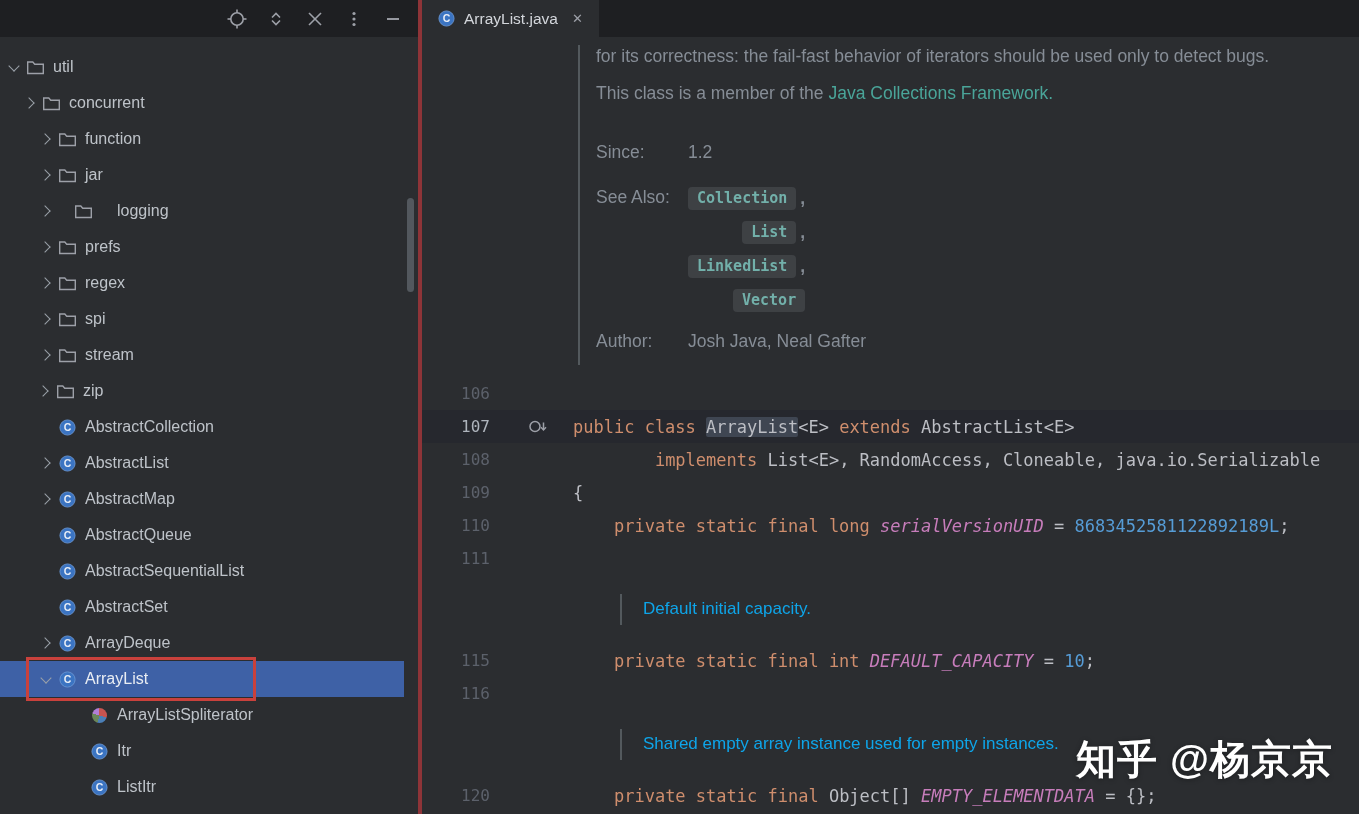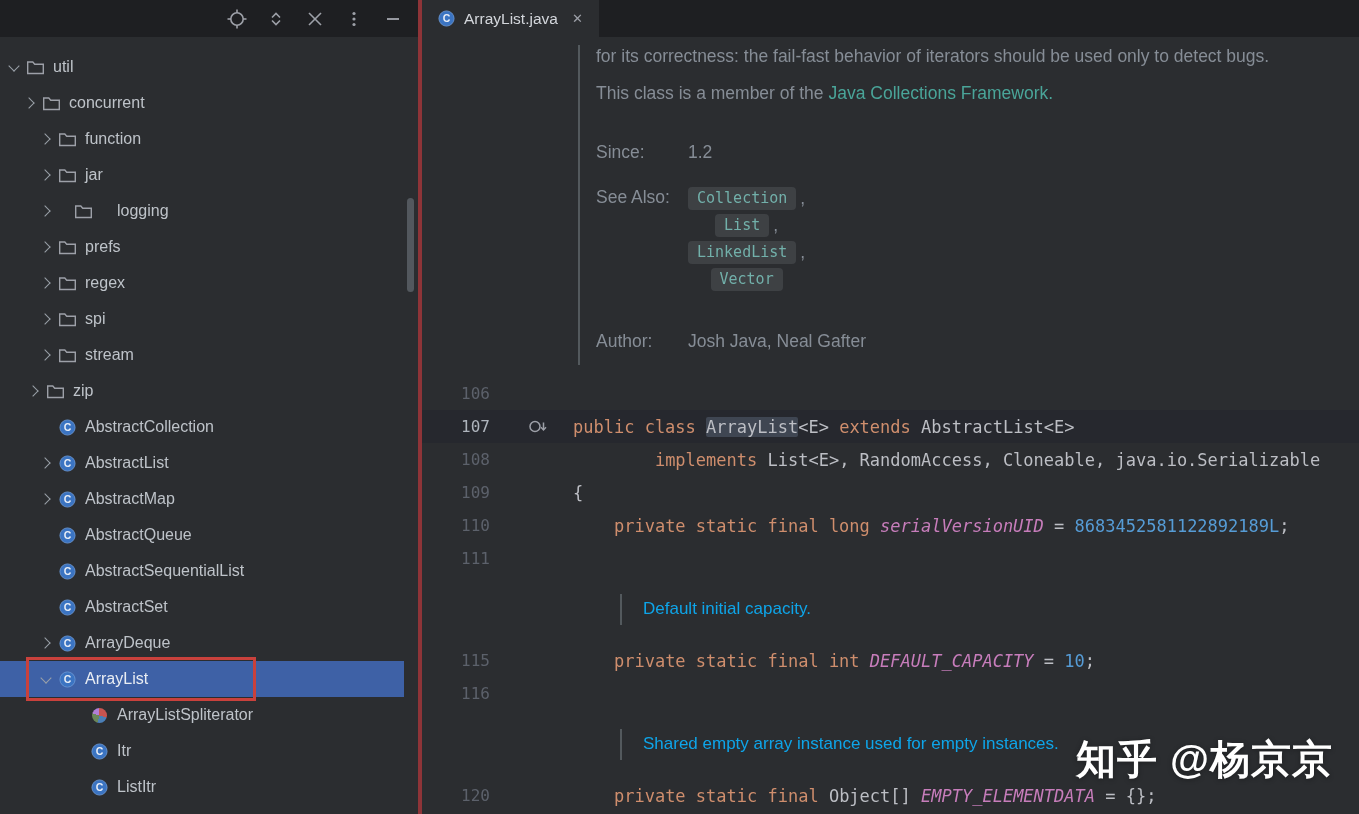--- a/index.html
+++ b/index.html
@@ -44,21 +44,21 @@
   
   .docblock { position:absolute; top:0; left:0; right:0; height:340px; font-size:17.5px; color:#868d96; }
   .doc-vline { position:absolute; left:156px; top:8px; height:320px; width:2px; background:#53595d; }
   .doc-p { position:absolute; left:174px; right:0; white-space:nowrap; overflow:hidden; }
   .p1 { top:9px; } .p2 { top:46px; }
   .ital { }
   .doc-link { color:#4aa599; cursor:pointer; text-decoration:none; }
   .doc-row { position:absolute; left:174px; display:flex; }
   .doc-label { width:92px; min-width:92px; }
   .since { top:105px; } .seealso { top:150px; } .author { top:294px; }
-  .chips { display:flex; flex-direction:column; gap:4px; align-items:center; }
+  .chips { display:flex; flex-direction:column; gap:11px; align-items:flex-end;font-weight:bold; }
   .chip-row { display:flex; align-items:center; }
   .chip { background:#3e4144; color:#72b0aa; font-family:"DejaVu Sans Mono", monospace;
           font-size:15px; padding:2px 9px 3px; border-radius:4px; cursor:pointer; }
   .chip-comma { margin-left:4px; color:#868d96; }
 
   
   .codeblock { position:absolute; top:340px; left:0; right:0; font-family:"DejaVu Sans Mono", monospace; }
   .crow { height:33px; display:flex; align-items:center; }
   .crow.current { background:#26282e; }
   .lnum { width:68px; min-width:68px; text-align:right; font-size:16px; color:#5c616b; }
@@ -212,21 +212,21 @@
           <span class="chev-slot">
             <span class="chev right"></span>
           </span>
           <span class="tree-icon">
             <svg width="19" height="17" viewBox="0 0 19 17" fill="none" stroke="#9da0a8" stroke-width="1.4">
               <path d="M1.7 3 h5.1 l1.9 2.2 h8.6 v9.3 h-15.6 z"></path>
             </svg>
           </span>
           <span class="tree-label">stream</span>
         </div>
-        <div class="tree-row" style="padding-left: 22px;">
+        <div class="tree-row" style="padding-left: 32px;">
           <span class="chev-slot">
             <span class="chev right"></span>
           </span>
           <span class="tree-icon">
             <svg width="19" height="17" viewBox="0 0 19 17" fill="none" stroke="#9da0a8" stroke-width="1.4">
               <path d="M1.7 3 h5.1 l1.9 2.2 h8.6 v9.3 h-15.6 z"></path>
             </svg>
           </span>
           <span class="tree-label">zip</span>
         </div>

